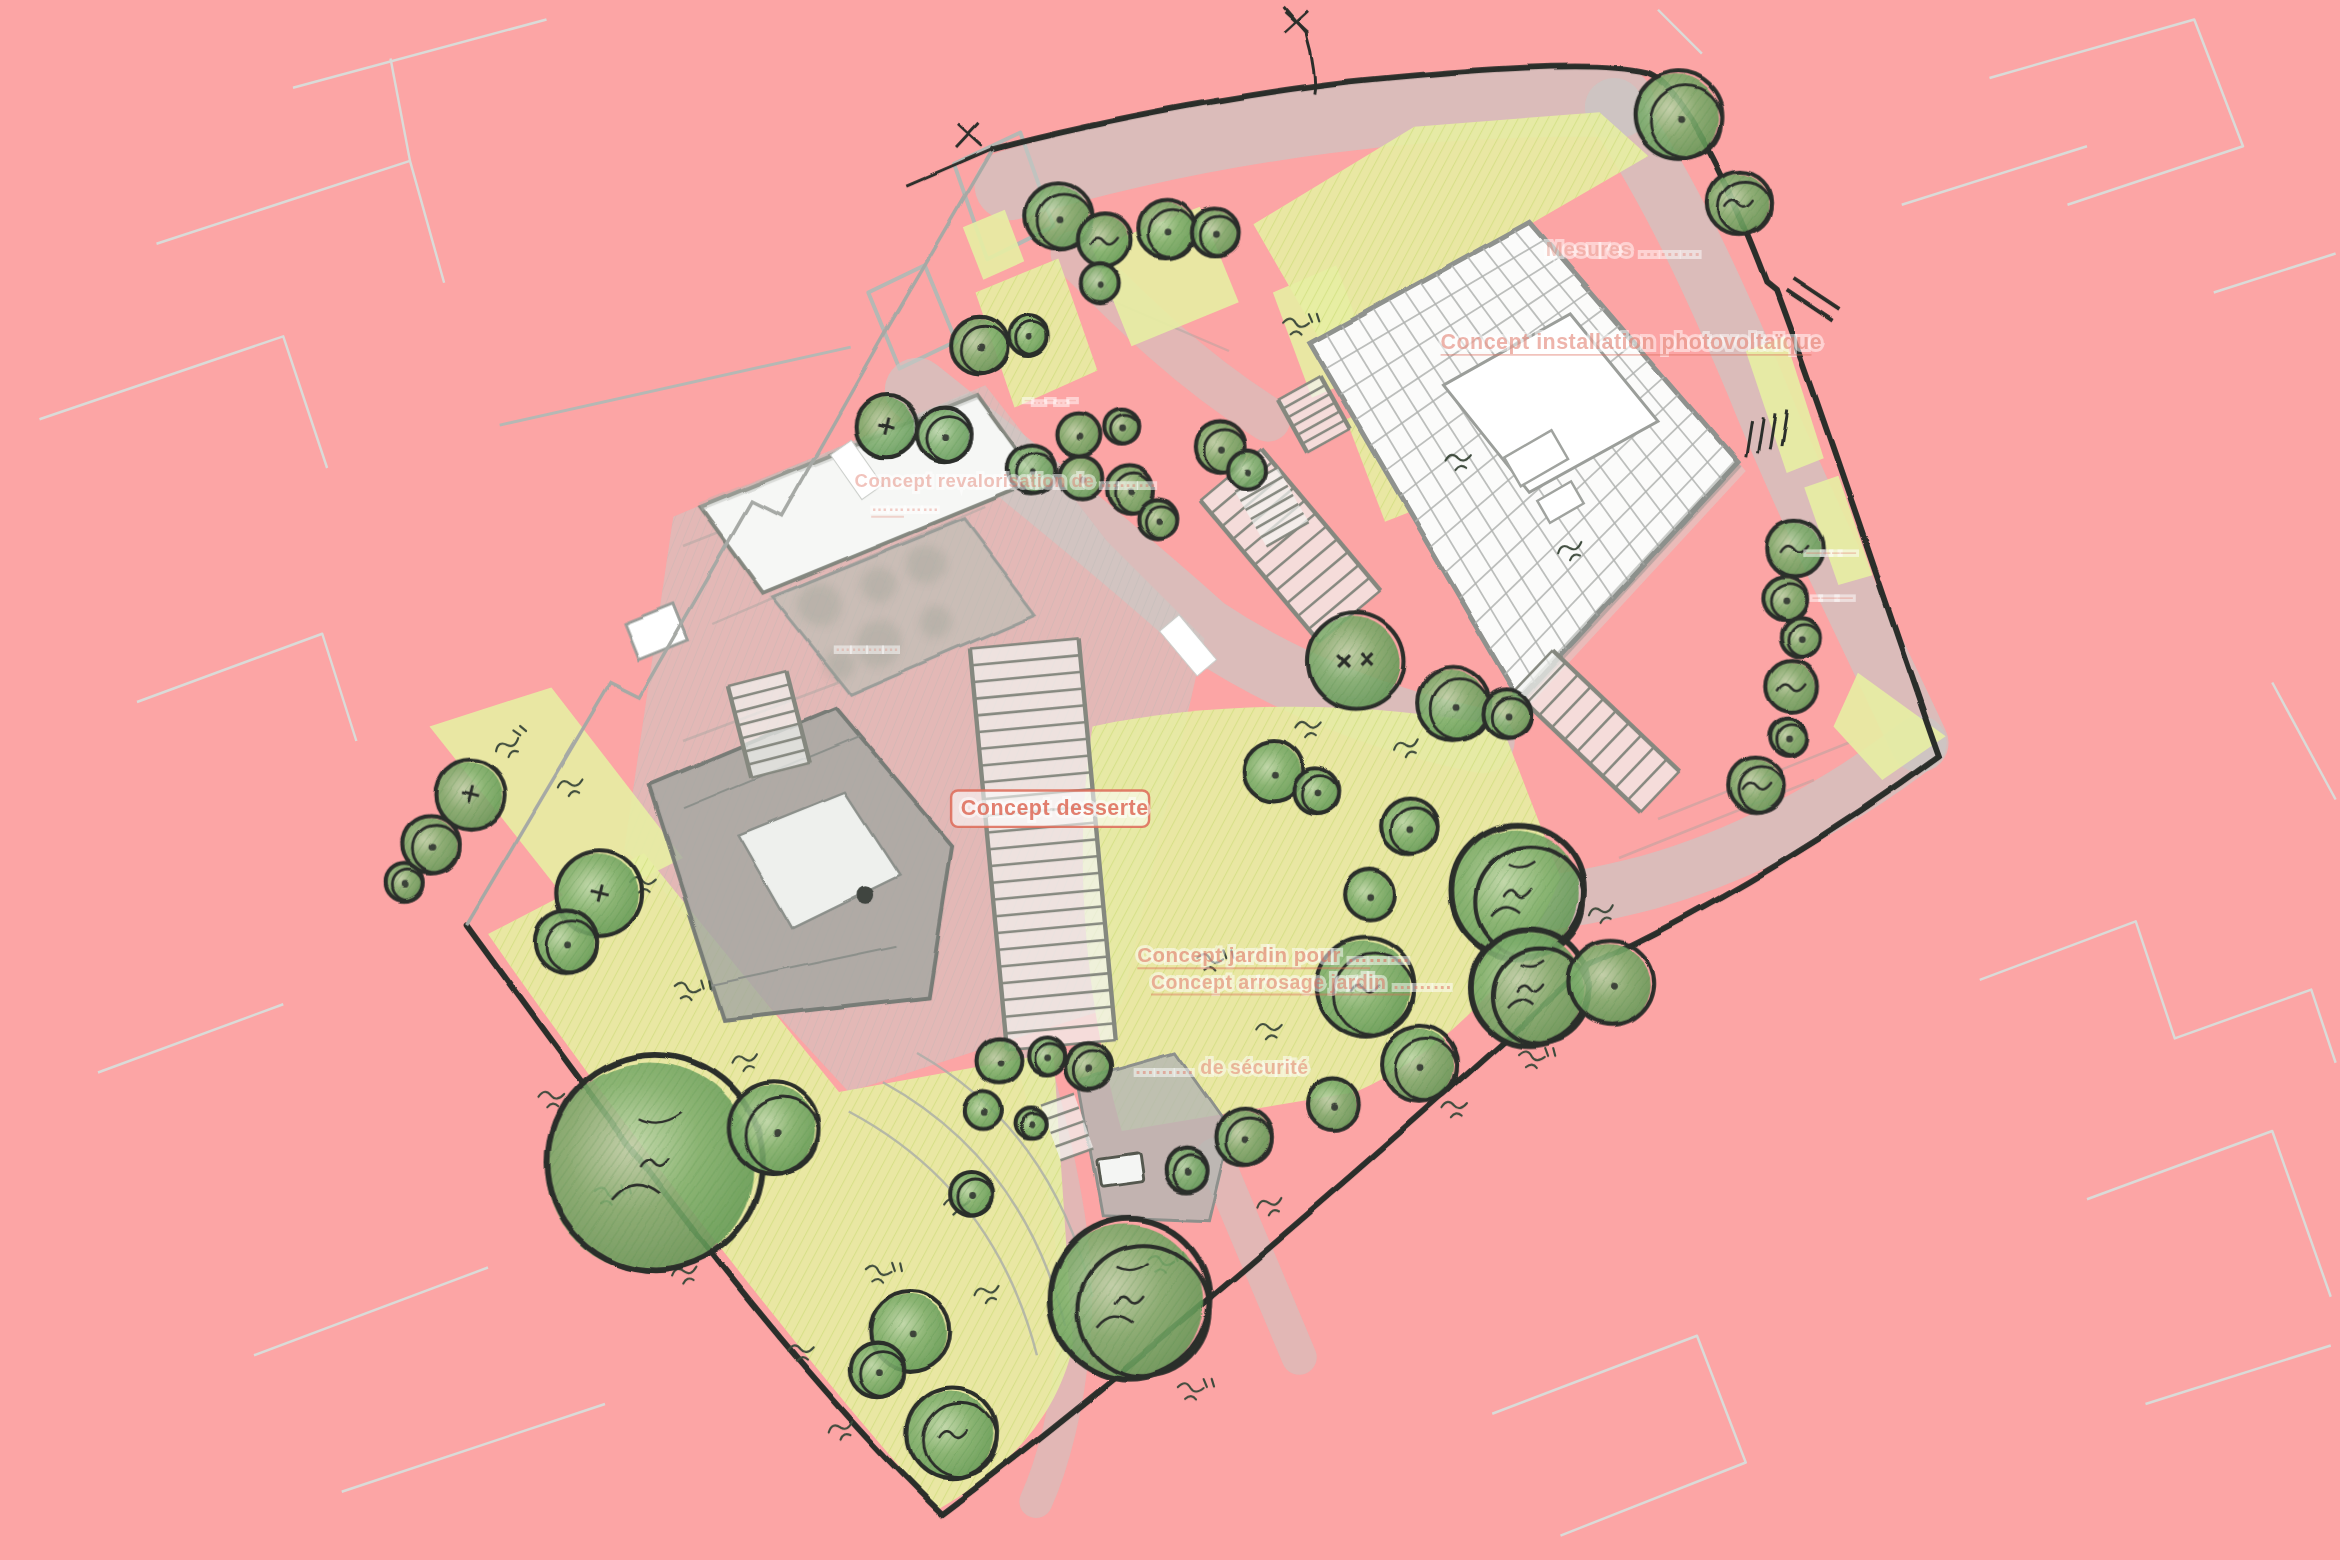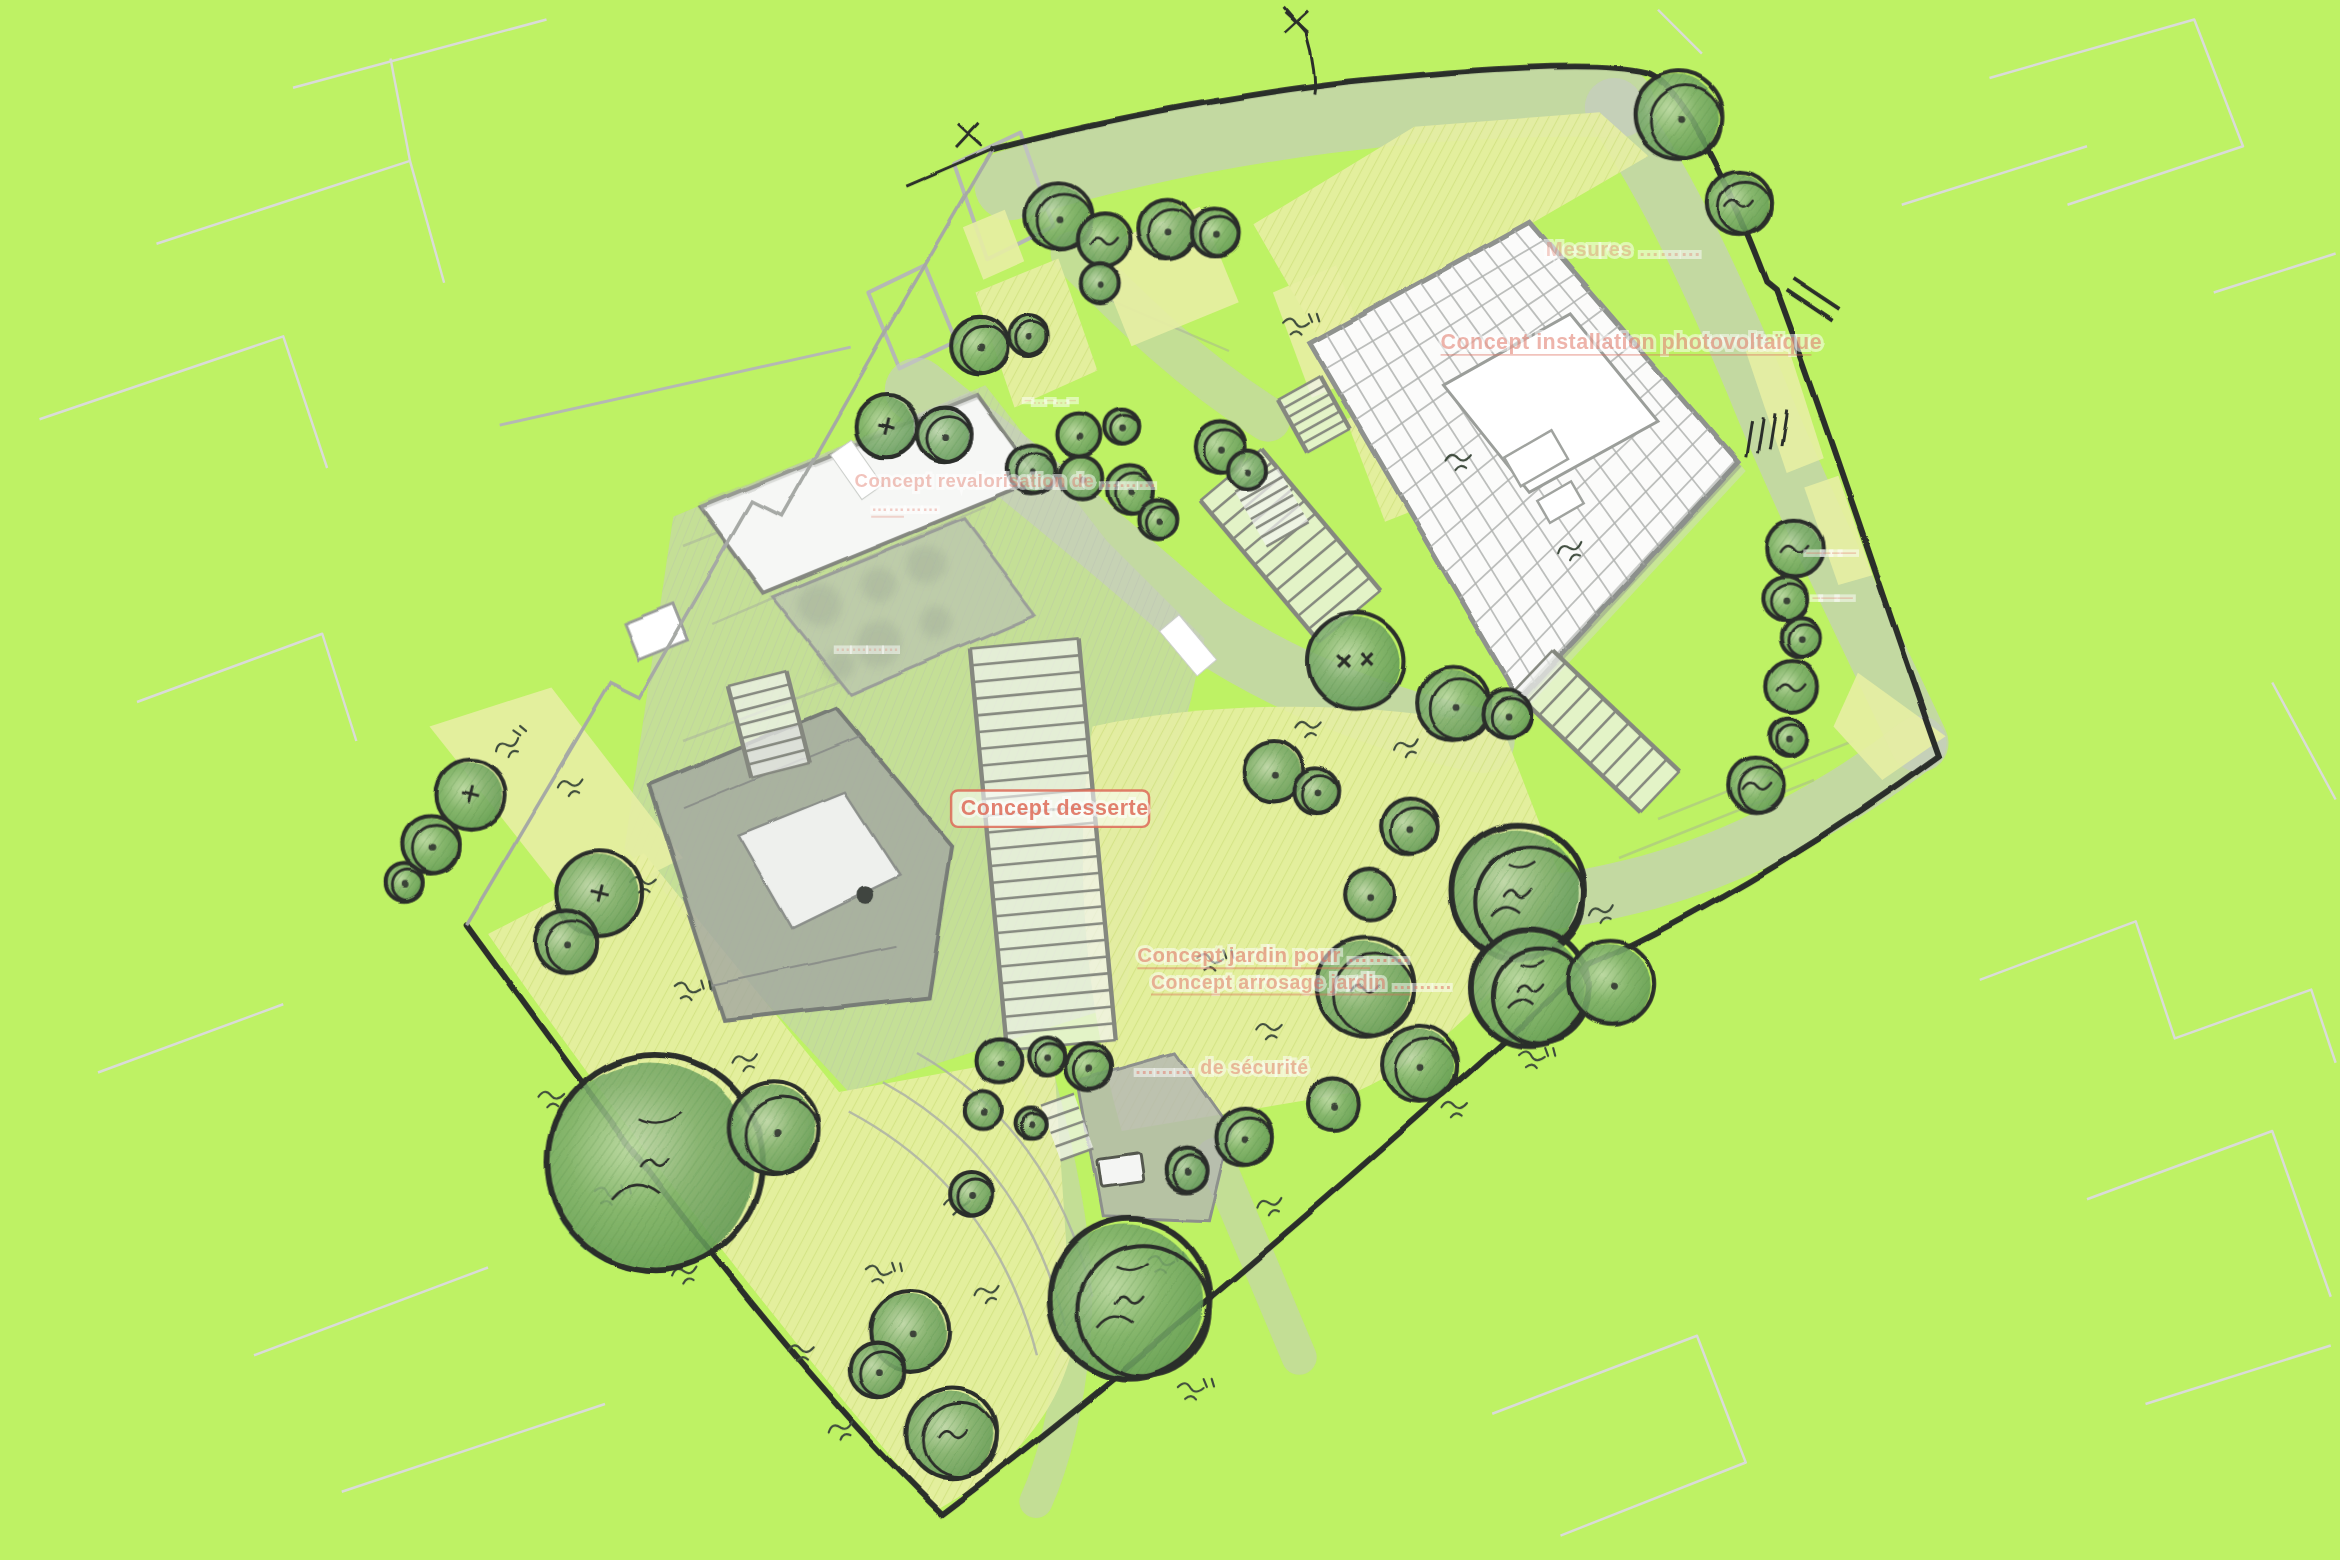--- a/index.html
+++ b/index.html
@@ -1,16 +1,16 @@
 <!DOCTYPE html>
 <html><head>
 <meta charset="utf-8">
 <style>
   html,body{margin:0;padding:0;background:#ffffff;}
-  .stage{position:relative;width:2341px;height:1560px;background:#bef264;overflow:hidden;
+  .stage{position:relative;width:2341px;height:1560px;background:#fca5a5;overflow:hidden;
          font-family:"Liberation Sans", sans-serif;}
   svg{position:absolute;inset:0;display:block;}
   .ann-text{font-family:"Liberation Sans", sans-serif;font-weight:bold;letter-spacing:.5px;}
 </style>
 </head>
 <body>
 
 <div class="stage">
 <svg viewBox="0 0 2400 1600" width="2341" height="1560">
   <defs>

